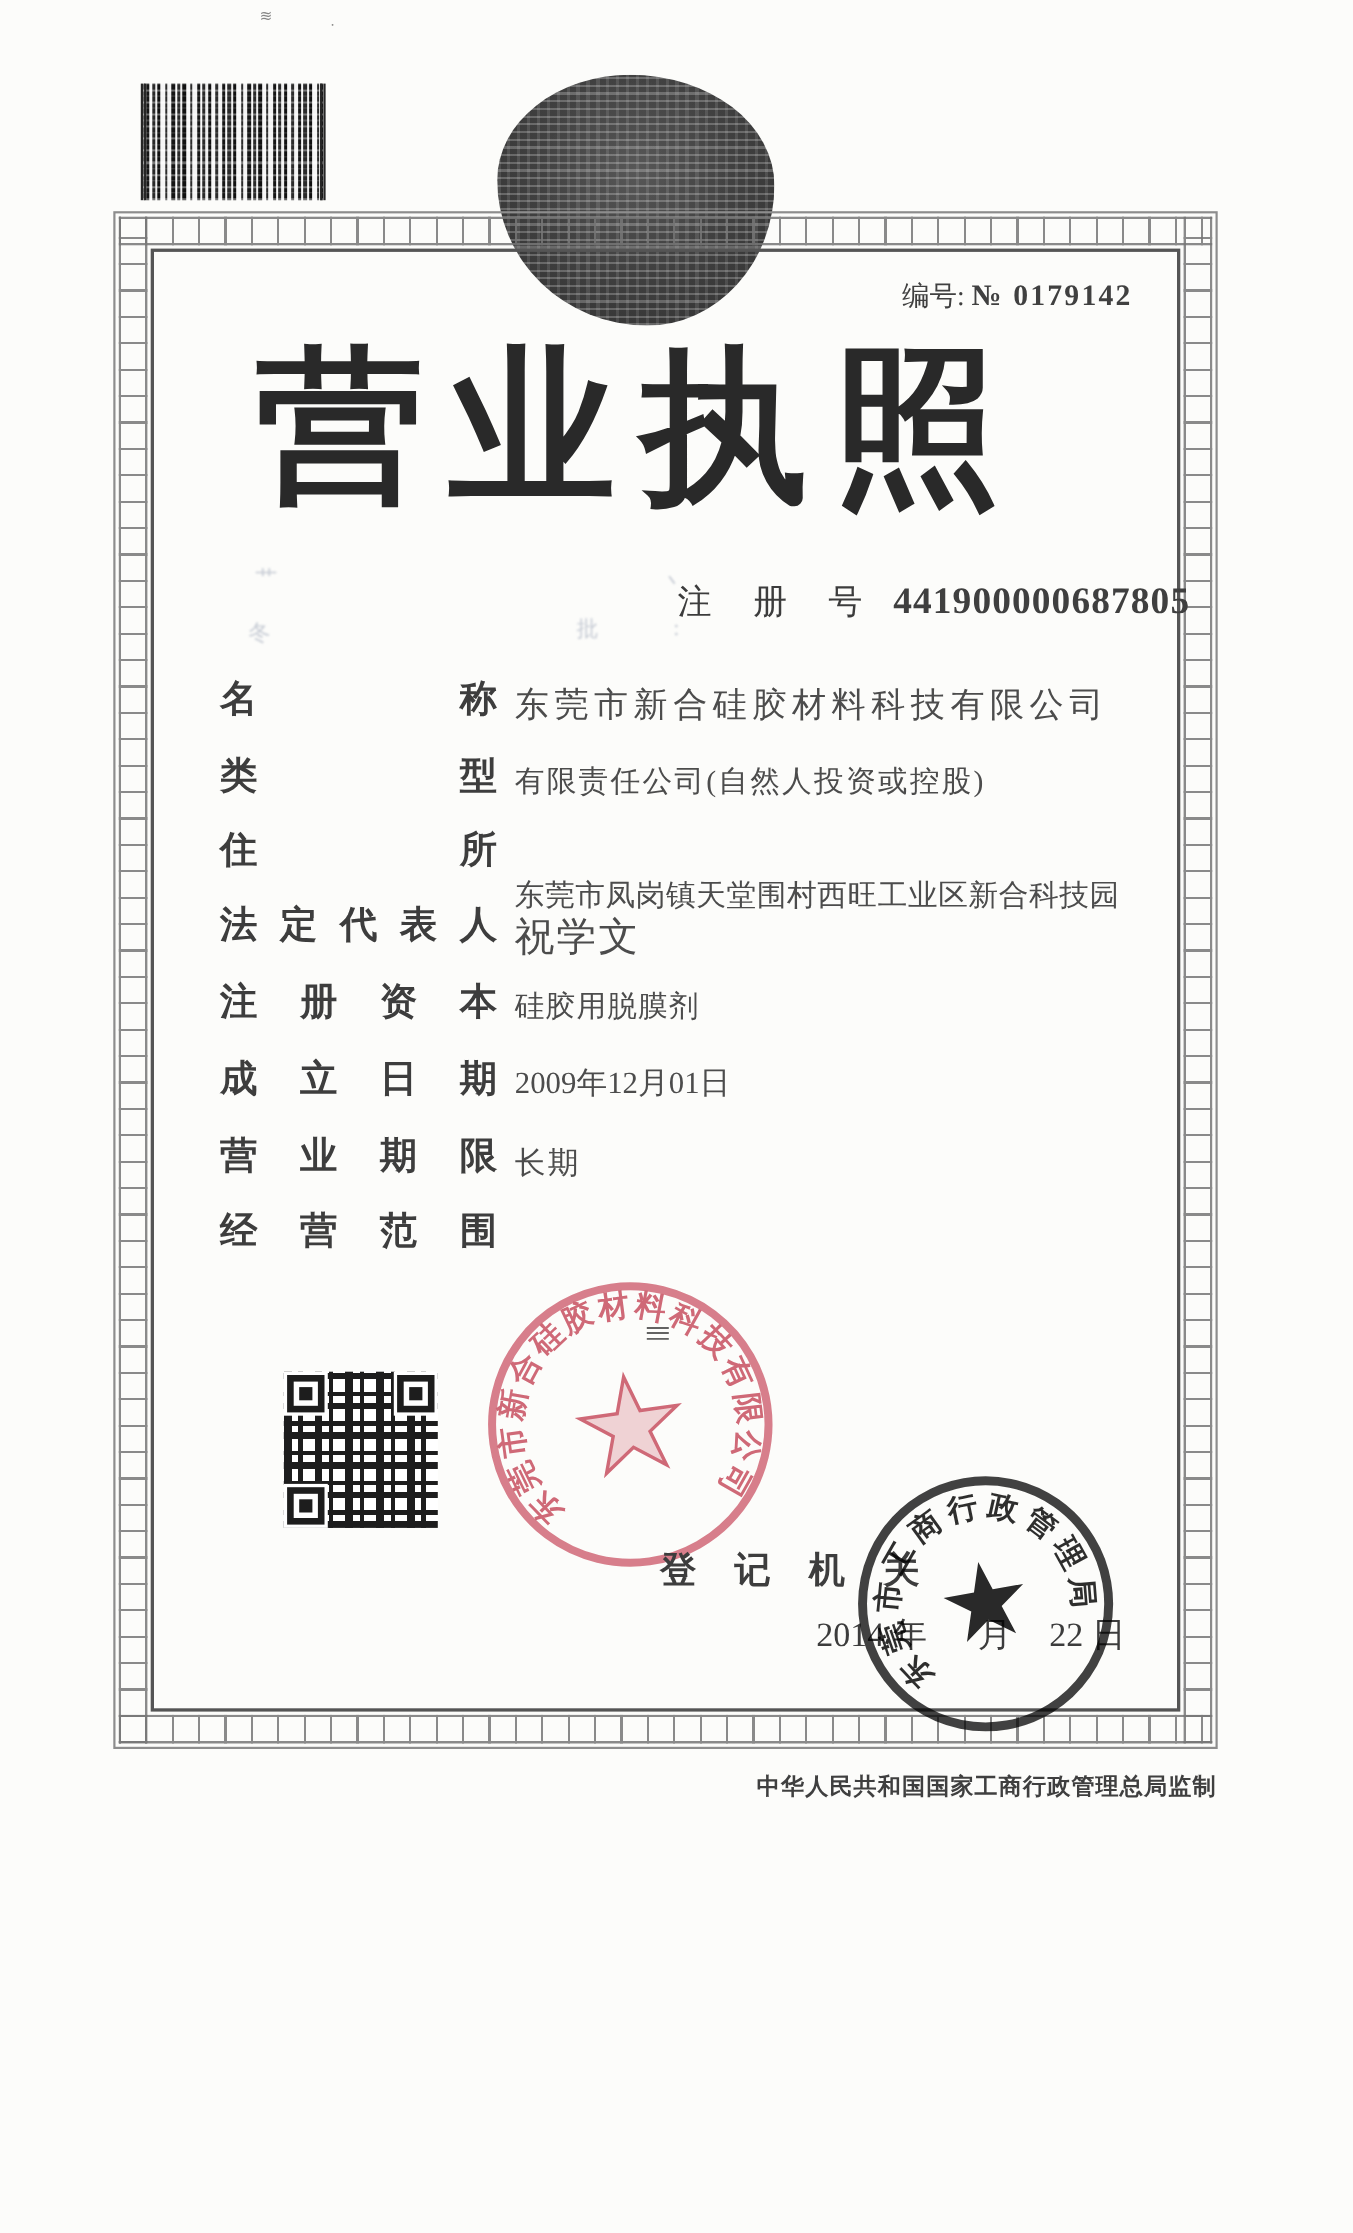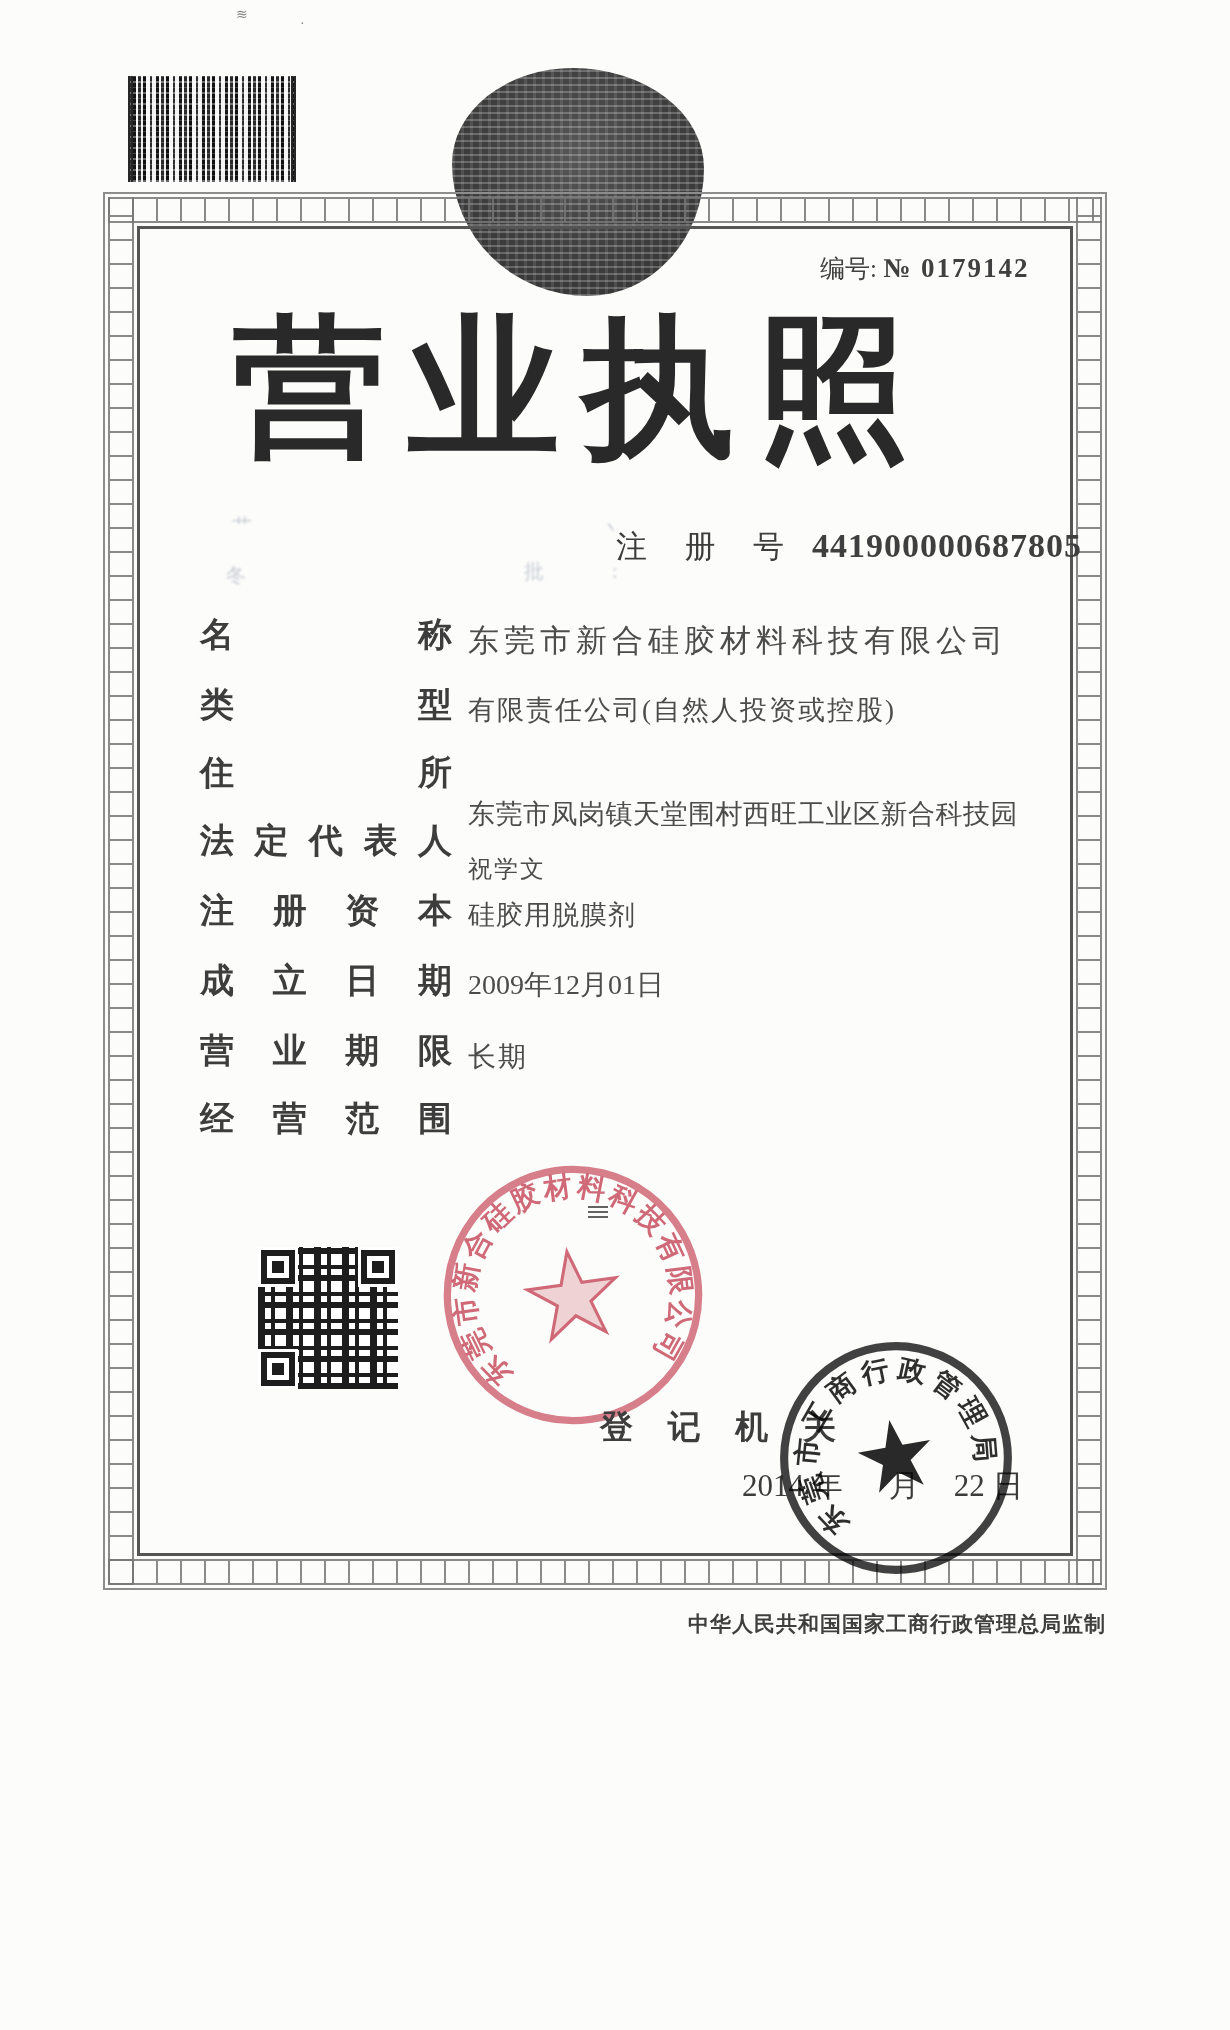--- a/index.html
+++ b/index.html
@@ -195,21 +195,21 @@
     </div>
   <div class="field-value" style="top:758px; font-size:27px; letter-spacing:0.5px;margin-top:38px;">东莞市凤岗镇天堂围村西旺工业区新合科技园</div>
 
   <div class="field-label" style="top:818px;">
       <span>法</span>
       <span>定</span>
       <span>代</span>
       <span>表</span>
       <span>人</span>
     </div>
-  <div class="field-value" style="top:853px; font-size:24px; letter-spacing:2px;">祝学文</div>
+  <div class="field-value" style="top:828px; font-size:36px; letter-spacing:2px;">祝学文</div>
 
   <div class="field-label" style="top:888px;">
       <span>注</span>
       <span>册</span>
       <span>资</span>
       <span>本</span>
     </div>
   <div class="field-value" style="top:897px; font-size:27px; letter-spacing:1px;">硅胶用脱膜剂</div>
 
   <div class="field-label" style="top:958px;">

